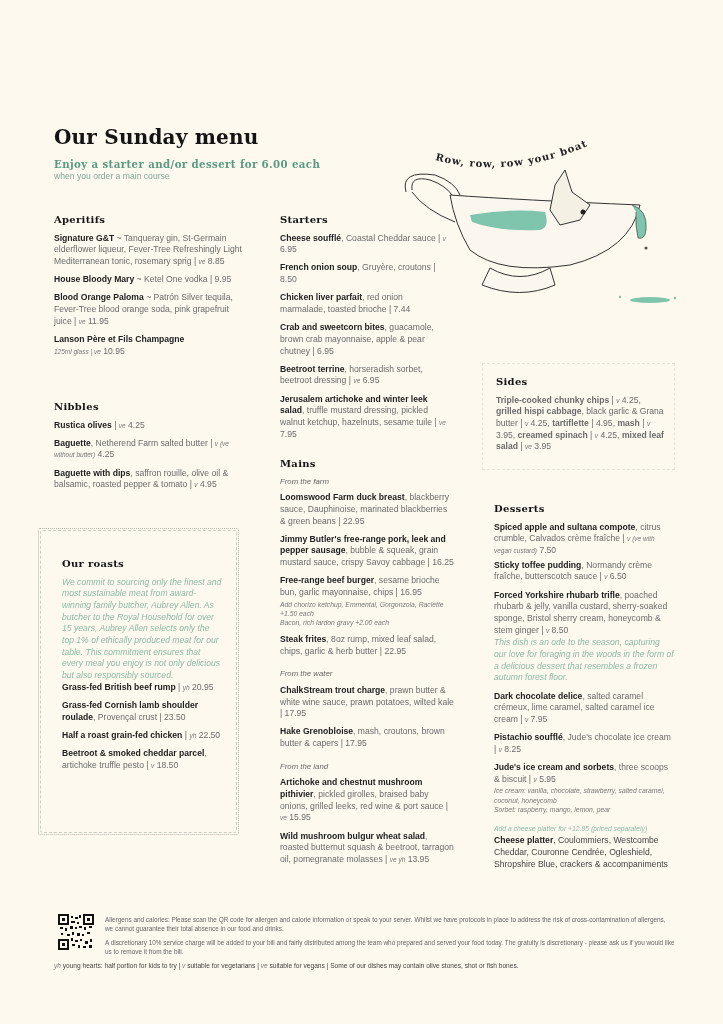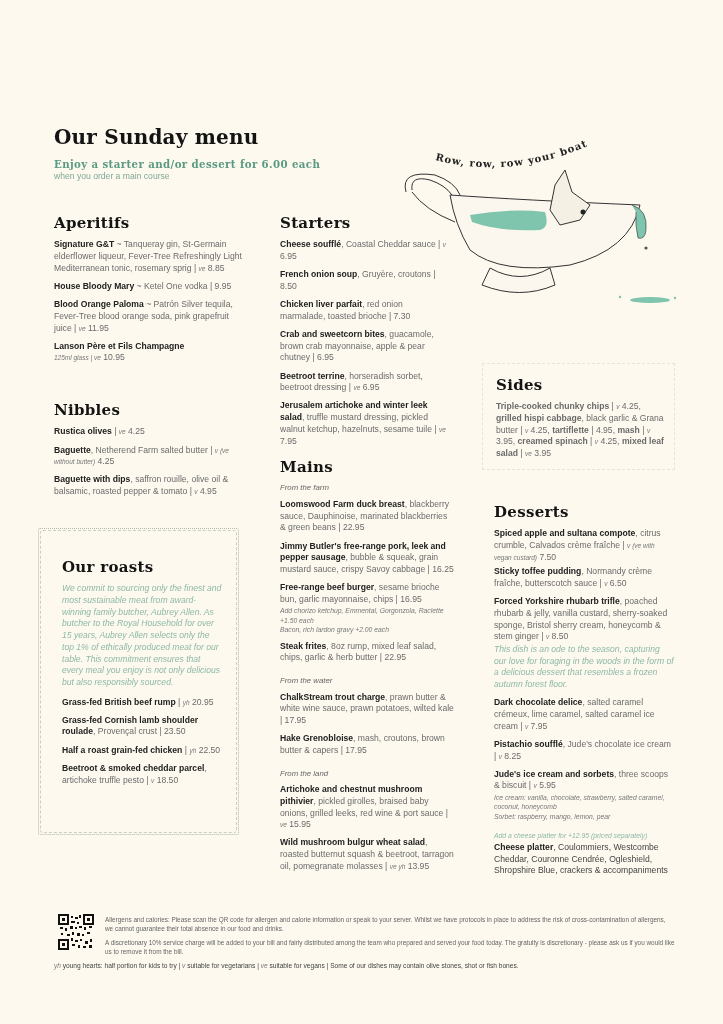--- a/index.html
+++ b/index.html
@@ -3,21 +3,21 @@
 <meta charset="utf-8">
 <style>
   * { box-sizing: border-box; margin: 0; padding: 0; }
   html, body { width: 723px; height: 1024px; background: #fdf9ef; overflow: hidden; }
   body { position: relative; font-family: "Liberation Sans", "DejaVu Sans", sans-serif; color: #6b6b6b; font-size: 8.6px; line-height: 1.36; }
   .serif { font-family: "DejaVu Serif", "Liberation Serif", serif; }
   .title { position: absolute; left: 54px; top: 124px; font-size: 20px; font-weight: bold; color: #141414; letter-spacing: 0.2px; }
   .promo { position: absolute; left: 54px; top: 158px; font-size: 10.2px; font-weight: bold; color: #5a9a82; letter-spacing: 0.4px; }
   .promo-sub { position: absolute; left: 54px; top: 171px; font-size: 8.6px; color: #7fa897; }
   .col { position: absolute; }
-  h2 { font-family: "DejaVu Serif", "Liberation Serif", serif; font-size: 15px; font-weight: bold; color: #141414; margin-bottom: 6px; letter-spacing: 0.3px; }
+  h2 { font-family: "DejaVu Serif", "Liberation Serif", serif; font-size: 10px; font-weight: bold; color: #141414; margin-bottom: 6px; letter-spacing: 0.3px; }
   .item { margin-bottom: 6.5px; }
   .item b { color: #222; font-weight: bold; }
   .tag { font-style: italic; font-size: 6.5px; color: #777; }
   .note { font-style: italic; font-size: 6.8px; color: #777; margin-top: 1px; }
   .subhead { font-style: italic; font-size: 7.8px; color: #666; margin-bottom: 5px; }
   .green { color: #8db9a6; font-style: italic; }
   .roast-box { position: absolute; left: 40px; top: 530px; width: 197px; height: 303px; border: 1px dashed #c9cfc2; border-radius: 3px; }
   .roast-box::before { content: ""; position: absolute; inset: -3px; border: 1px dotted #b5b8ad; border-radius: 2px; }
   .sides-box { position: absolute; left: 482px; top: 363px; width: 193px; height: 107px; border: 1px dashed #e6e3d8; }
   .foot { position: absolute; left: 105px; width: 570px; font-size: 6.4px; color: #666; line-height: 1.45; }
@@ -66,32 +66,32 @@
 <div class="col" style="left:54px;top:400px;width:180px;">
   <h2>Nibbles</h2>
   <div class="item"><b>Rustica olives</b><span> | </span><span class="tag">ve</span><span>  4.25</span></div>
   <div class="item"><b>Baguette</b><span>, Netherend Farm salted butter | </span><span class="tag">v  (ve without butter)</span><span>  4.25</span></div>
   <div class="item"><b>Baguette with dips</b><span>, saffron rouille, olive oil &amp; balsamic, roasted pepper &amp; tomato | </span><span class="tag">v</span><span>  4.95</span></div>
 </div>
 
 <div class="roast-box"></div>
 <div class="col" style="left:62px;top:557px;width:160px;">
   <h2>Our roasts</h2>
-  <div class="green" style="margin-bottom:8px;">We commit to sourcing only the finest and most sustainable meat from award-winning family butcher, Aubrey Allen. As butcher to the Royal Household for over 15 years, Aubrey Allen selects only the top 1% of ethically produced meat for our table. This commitment ensures that every meal you enjoy is not only delicious but also responsibly sourced.</div>
+  <div class="green" style="margin-bottom:0;">We commit to sourcing only the finest and most sustainable meat from award-winning family butcher, Aubrey Allen. As butcher to the Royal Household for over 15 years, Aubrey Allen selects only the top 1% of ethically produced meat for our table. This commitment ensures that every meal you enjoy is not only delicious but also responsibly sourced.</div>
   <div class="item"><b>Grass-fed British beef rump</b><span> | </span><span class="tag">yh</span><span> 20.95</span></div>
   <div class="item"><b>Grass-fed Cornish lamb shoulder roulade</b><span>, Provençal crust | 23.50</span></div>
   <div class="item"><b>Half a roast grain-fed chicken</b><span> | </span><span class="tag">yh</span><span> 22.50</span></div>
   <div class="item"><b>Beetroot &amp; smoked cheddar parcel</b><span>, artichoke truffle pesto | </span><span class="tag">v</span><span>  18.50</span></div>
 </div>
 
 <div class="col" style="left:280px;top:213px;width:170px;">
   <h2>Starters</h2>
   <div class="item"><b>Cheese soufflé</b><span>, Coastal Cheddar sauce | </span><span class="tag">v</span><span>  6.95</span></div>
   <div class="item"><b>French onion soup</b><span>, Gruyère, croutons | 8.50</span></div>
-  <div class="item"><b>Chicken liver parfait</b><span>, red onion marmalade, toasted brioche | 7.30</span></div>
+  <div class="item"><b>Chicken liver parfait</b><span>, red onion marmalade, toasted brioche | 7.44</span></div>
   <div class="item"><b>Crab and sweetcorn bites</b><span>, guacamole, brown crab mayonnaise, apple &amp; pear chutney | 6.95</span></div>
   <div class="item"><b>Beetroot terrine</b><span>, horseradish sorbet, beetroot dressing | </span><span class="tag">ve</span><span>  6.95</span></div>
   <div class="item"><b>Jerusalem artichoke and winter leek salad</b><span>, truffle mustard dressing, pickled walnut ketchup, hazelnuts, sesame tuile | </span><span class="tag">ve</span><span>  7.95</span></div>
 </div>
 
 <div class="col" style="left:280px;top:457px;width:175px;">
   <h2>Mains</h2>
   <div class="subhead">From the farm</div>
   <div class="item"><b>Loomswood Farm duck breast</b><span>, blackberry sauce, Dauphinoise, marinated blackberries &amp; green beans | 22.95</span></div>
   <div class="item"><b>Jimmy Butler's free-range pork, leek and pepper sausage</b><span>, bubble &amp; squeak, grain mustard sauce, crispy Savoy cabbage | 16.25</span></div>

